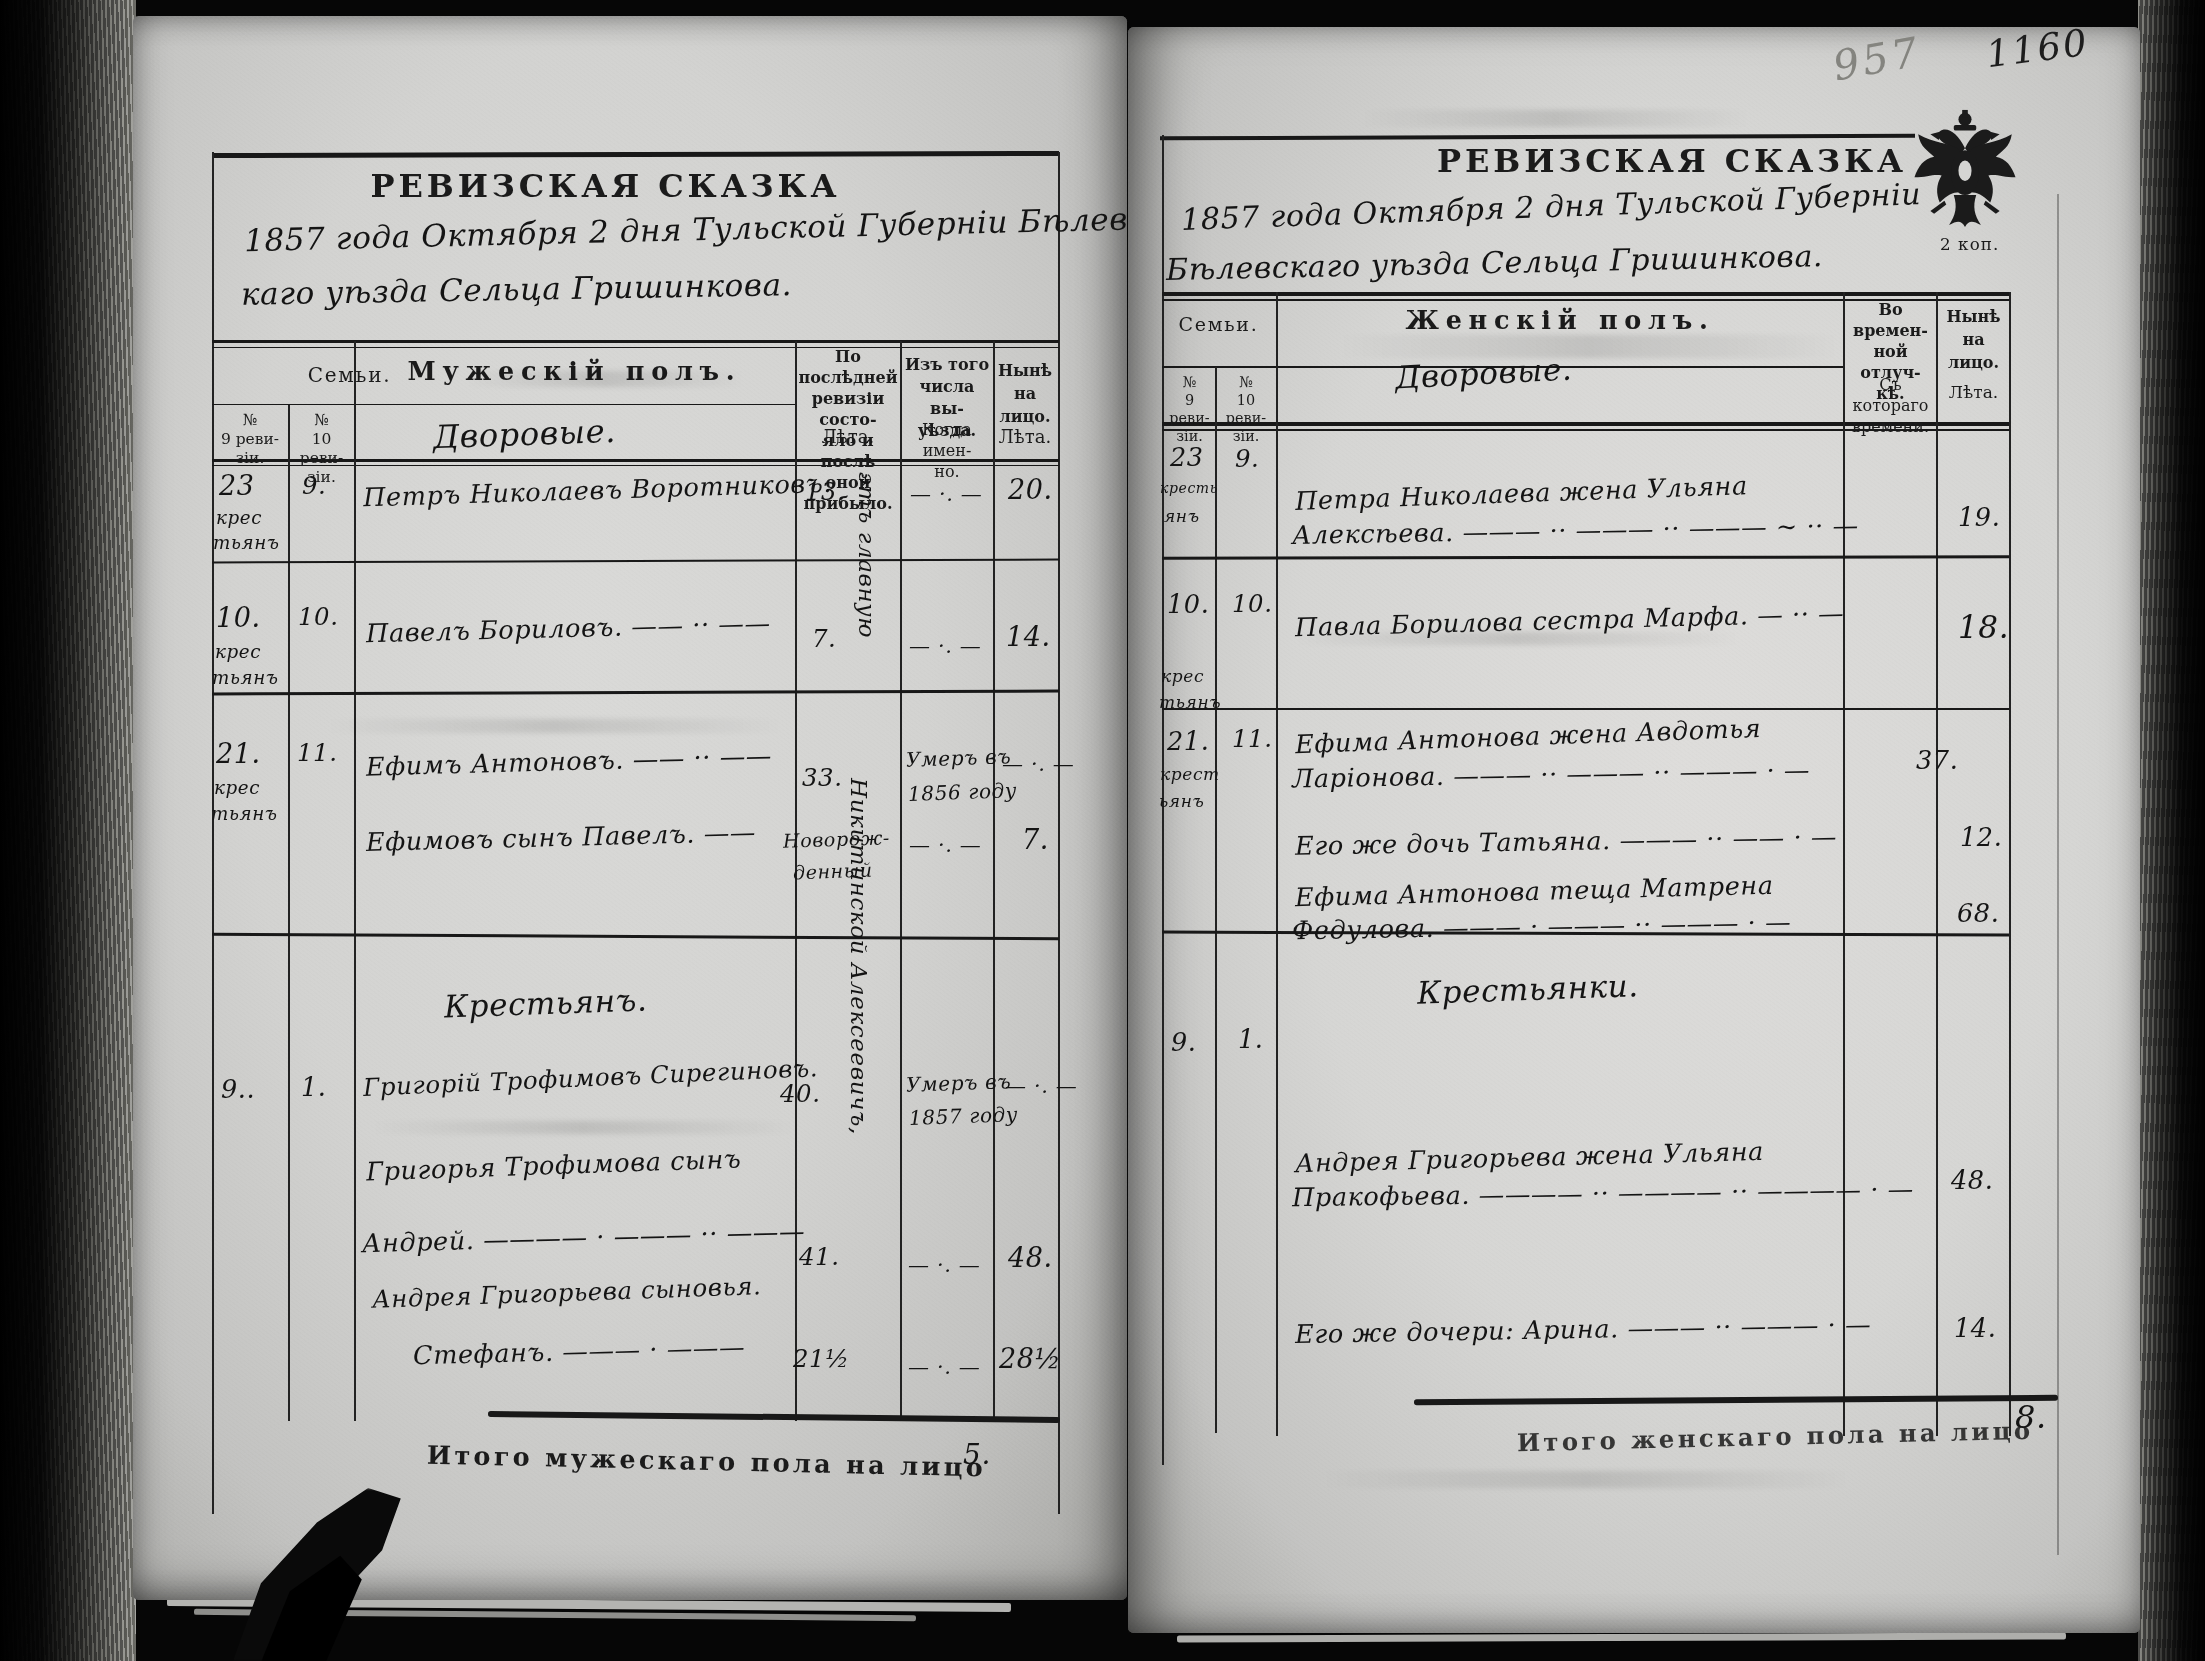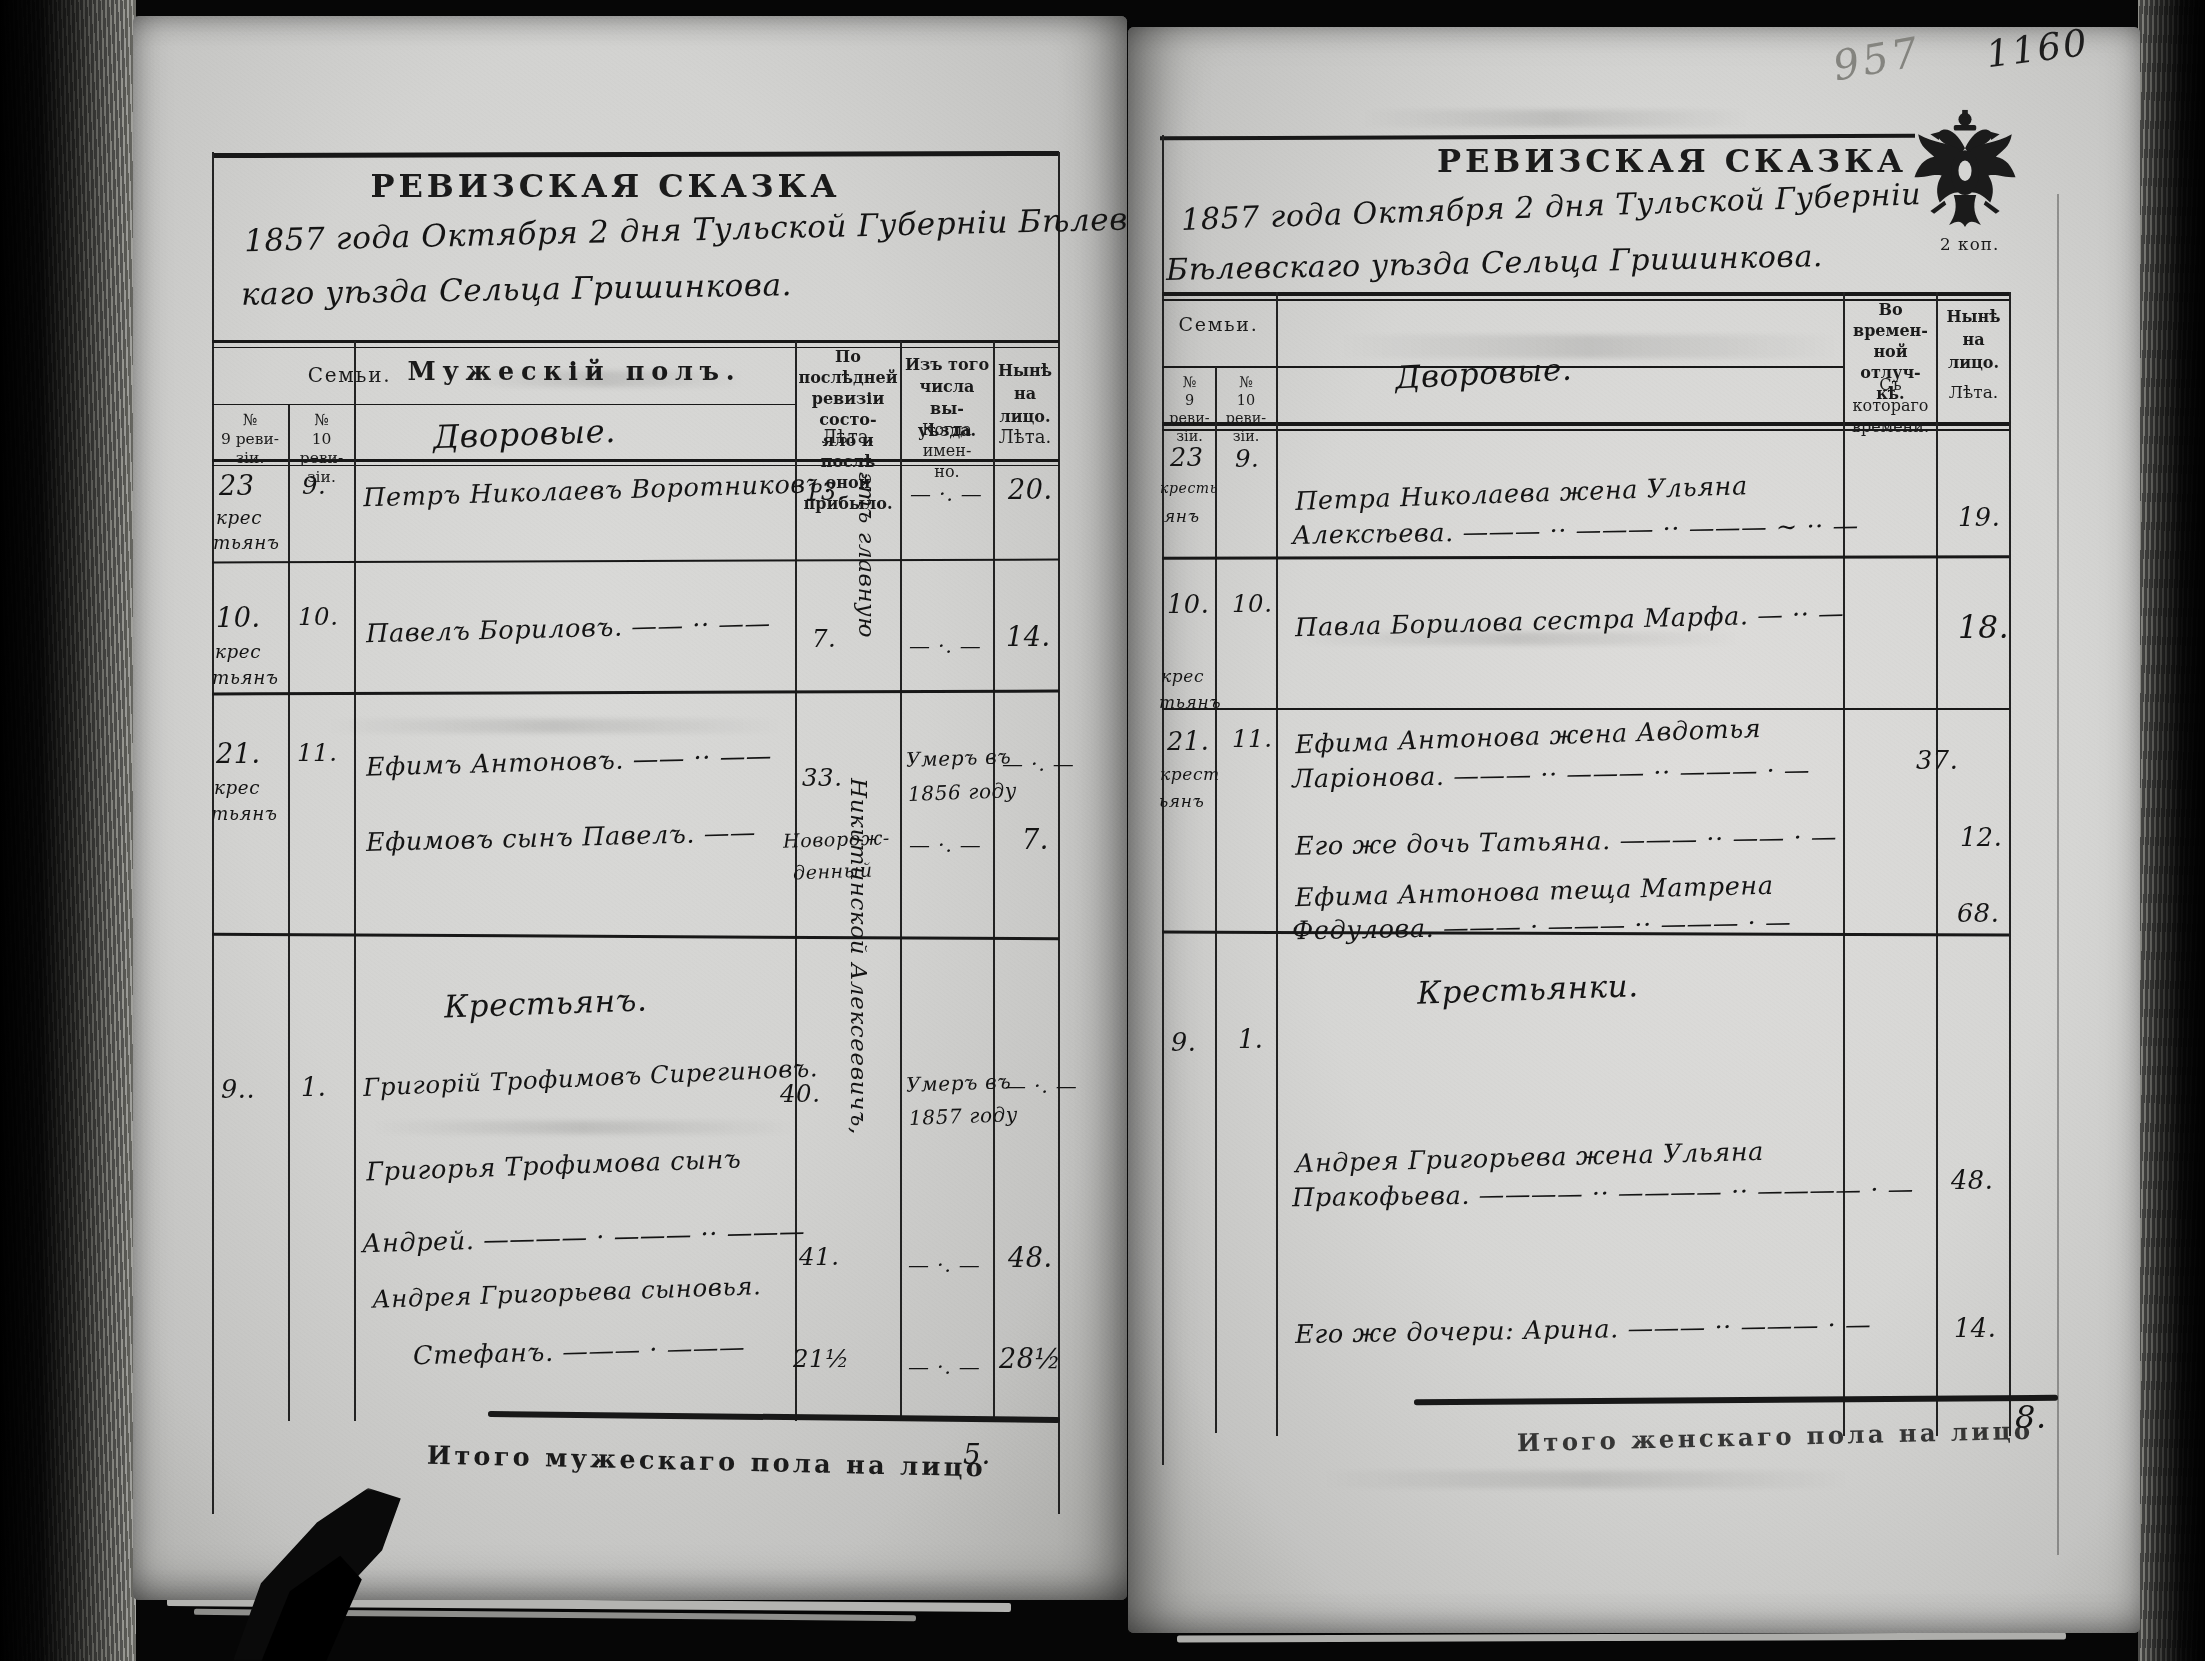--- a/index.html
+++ b/index.html
@@ -223,20 +223,21 @@
     <div class="hl" style="left:34px;top:395px;width:847px;height:3.9px;"></div>
     <div class="hl" style="left:34px;top:402px;width:847px;height:1.7px;"></div>
     <div class="vl" style="left:87px;top:340px;height:1066px;"></div>
     <div class="vl" style="left:148px;top:265px;height:1144px;"></div>
     <div class="vl" style="left:715px;top:265px;height:1144px;"></div>
     <div class="vl" style="left:808px;top:265px;height:1144px;"></div>
     <div class="vl" style="left:881px;top:265px;height:1144px;width:2.2px;"></div>
     <div class="vl" style="left:929px;top:167px;height:1361px;background:rgba(0,0,0,.3);"></div>
 
     <div class="pr ctr" style="left:34px;top:286px;width:113px;font-size:19px;letter-spacing:1.7px;">Семьи.</div>
+    <div class="pr ctr" style="left:148px;top:278px;width:568px;font-size:25.5px;font-weight:bold;letter-spacing:6.7px;">Женскій полъ.</div>
     <div class="pr ctr" style="left:718px;top:272px;width:89px;font-size:16px;line-height:21px;font-weight:bold;">
       <span style="display:block">Во времен-</span>
       <span style="display:block">ной отлуч-</span>
       <span style="display:block">кѣ.</span>
     </div>
     <div class="pr ctr" style="left:810px;top:278px;width:71px;font-size:16px;line-height:23px;font-weight:bold;">
       <span style="display:block">Нынѣ на</span>
       <span style="display:block">лицо.</span>
     </div>
 

